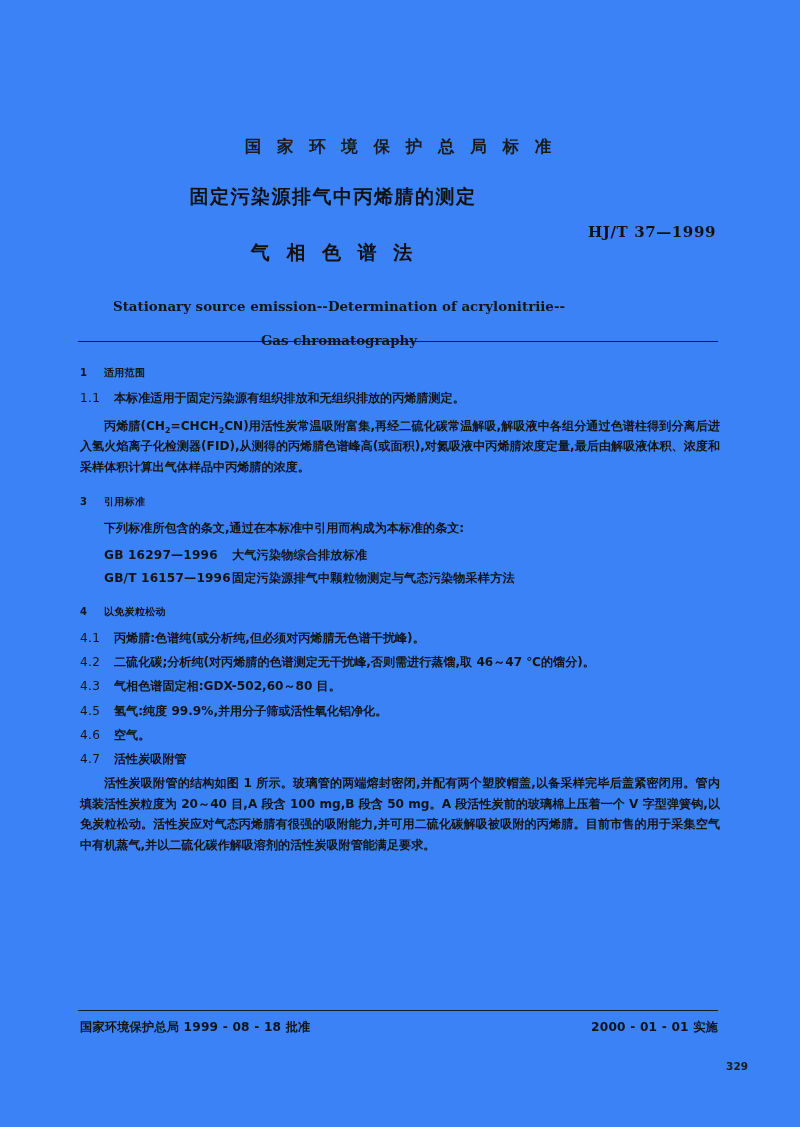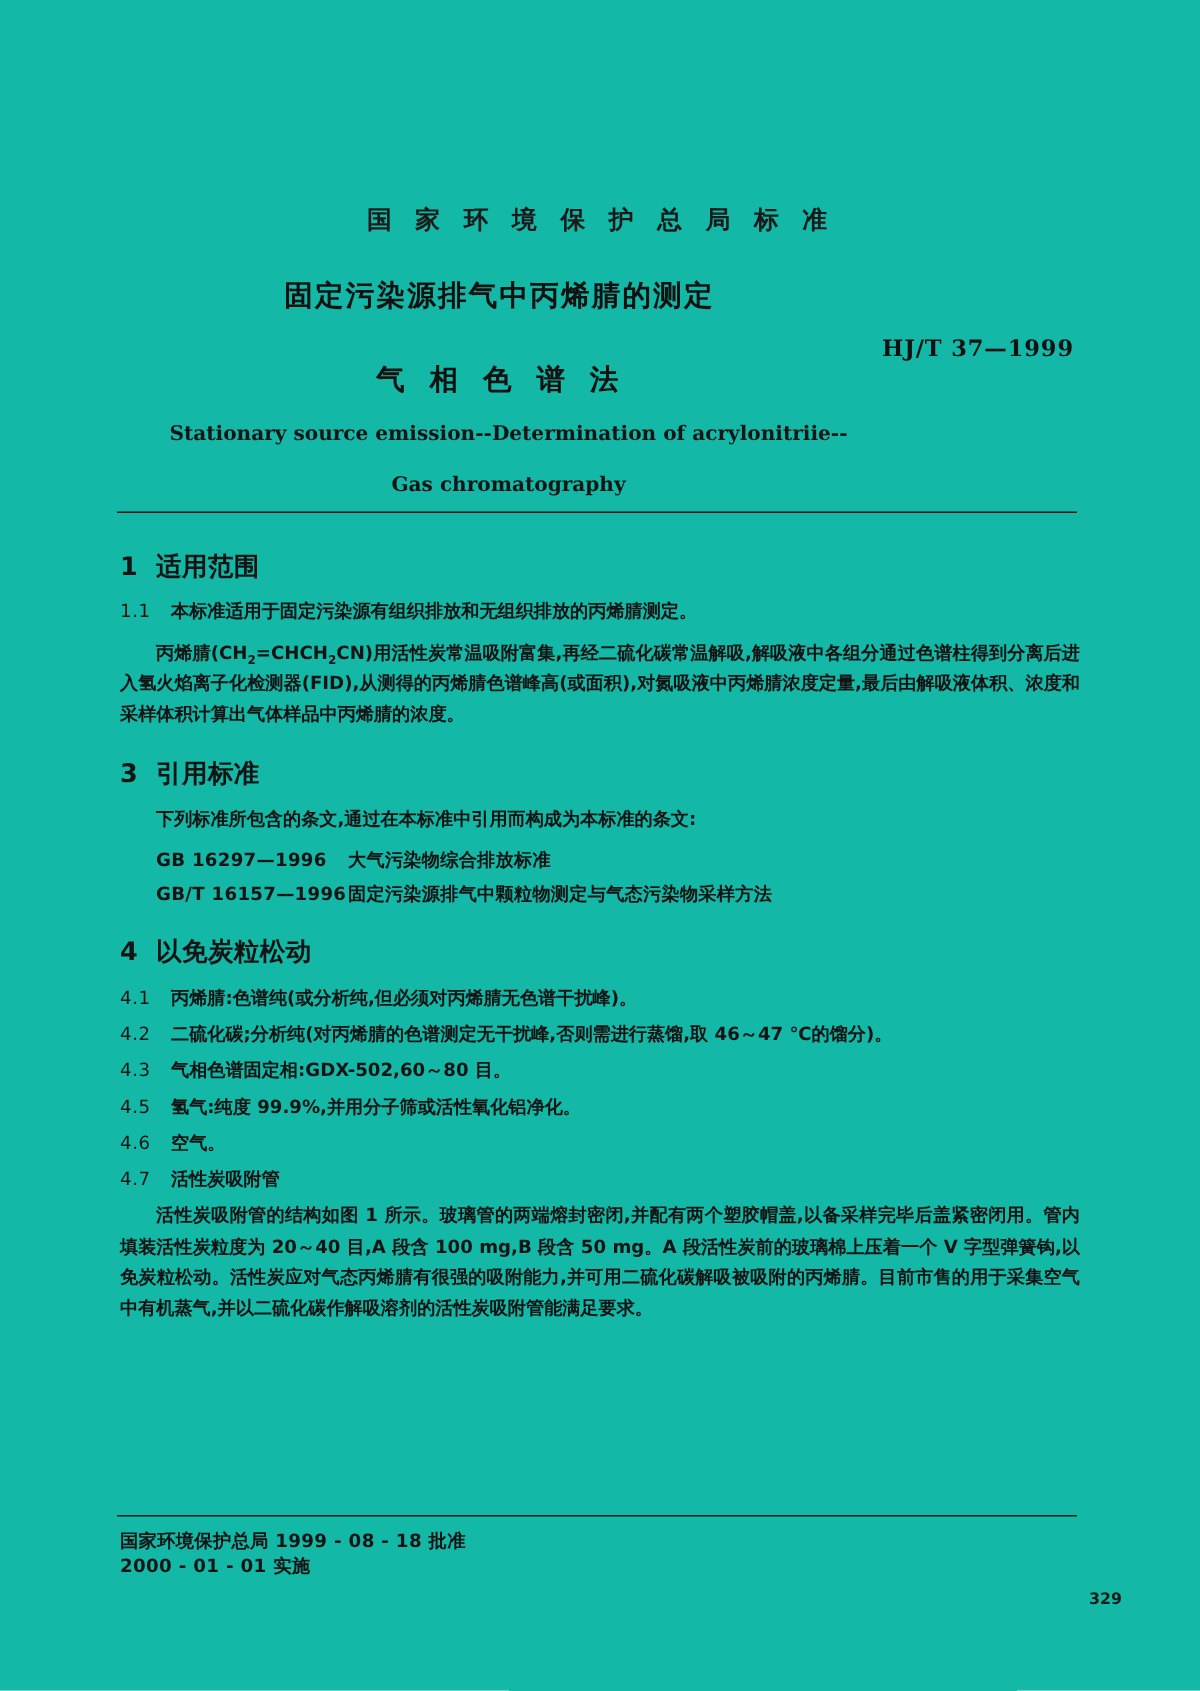--- a/index.html
+++ b/index.html
@@ -12,21 +12,21 @@
     height: 1127px;
     position: relative;
     font-family: "DejaVu Serif", "Liberation Serif", serif;
     color: #111111;
     overflow: hidden;
   }
 
   .page {
     position: absolute;
     inset: 0;
-    background: #14b8a6;
+    background: #3b82f6;
   }
 
   
   .header-block {
     position: absolute;
     left: 78px;
     top: 136px;
     width: 640px;
   }
 
@@ -74,21 +74,21 @@
 
   .en-title-1,
   .en-title-2 {
     text-align: center;
     font-family: "DejaVu Serif", "Liberation Serif", serif;
     font-weight: bold;
     font-size: 13.4px;
     color: #151515;
     padding-right: 118px;
   }
-  .en-title-1 { margin-top: 15px; text-align: center; }
+  .en-title-1 { margin-top: 32px; text-align: center; }
   .en-title-2 { margin-top: 18px; padding-right: 118px; }
 
   .rule-top {
     position: absolute;
     left: 78px;
     top: 341px;
     width: 640px;
     height: 0;
     border-top: 1.4px solid #1a1a1a;
   }
@@ -99,21 +99,21 @@
     left: 80px;
     top: 366px;
     width: 640px;
     font-family: "DejaVu Sans", "Liberation Sans", sans-serif;
     font-size: 12.1px;
     color: #141414;
   }
 
   .sec-head {
     font-weight: bold;
-    font-size: 17px;
+    font-size: 10px;
     margin-top: 17px;
     margin-bottom: 9px;
     letter-spacing: 0.3px;
   }
   .sec-head:first-child { margin-top: 0; }
   .sec-head .num {
     display: inline-block;
     width: 24px;
   }
 
@@ -186,21 +186,20 @@
     left: 80px;
     top: 1019px;
     width: 638px;
     display: flex;
     justify-content: space-between;
     font-family: "DejaVu Sans", "Liberation Sans", sans-serif;
     font-weight: bold;
     font-size: 12.2px;
     color: #141414;
     letter-spacing: 0.2px;
-    flex-direction: column;
   }
 
   .page-number {
     position: absolute;
     right: 52px;
     top: 1060px;
     font-family: "DejaVu Sans", "Liberation Sans", sans-serif;
     font-size: 10.5px;
     font-weight: bold;
     color: #1c1c1c;

